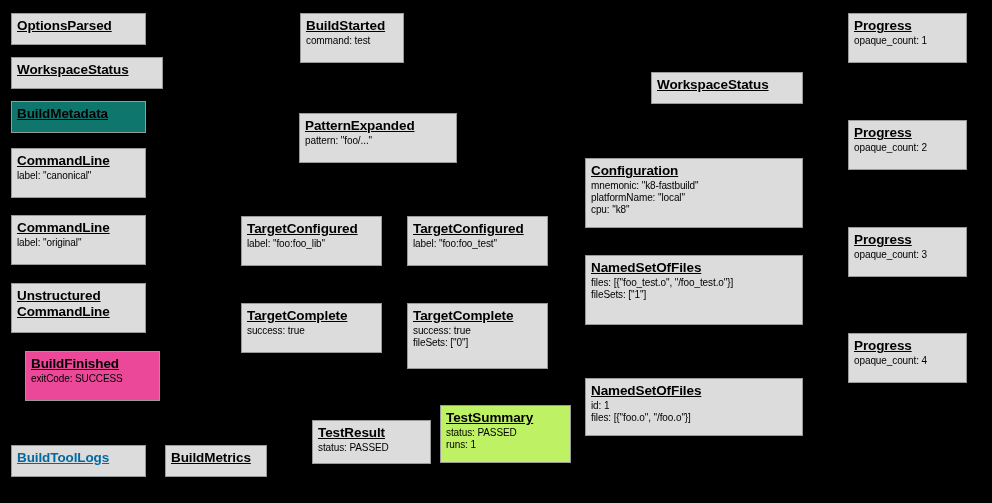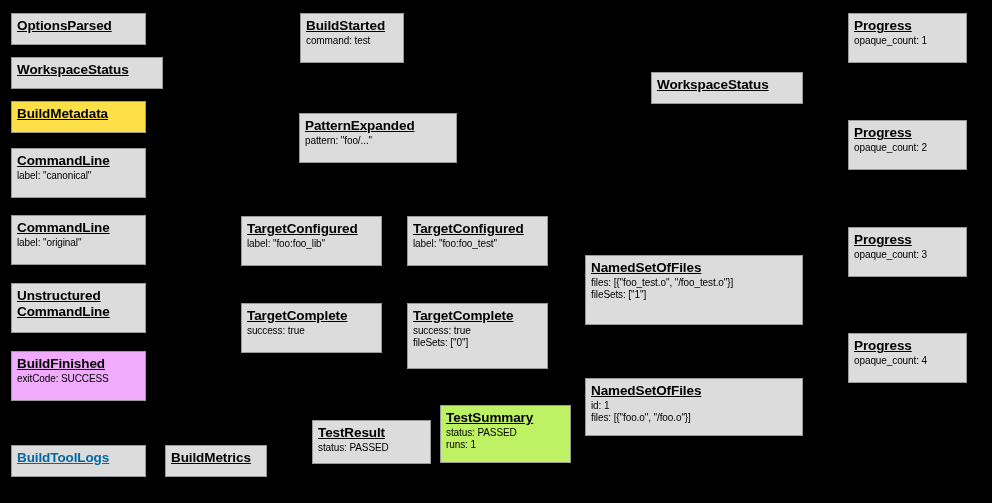--- a/index.html
+++ b/index.html
@@ -54,39 +54,39 @@
 </head>
 <body>
 
 <div id="canvas" style="background: rgb(0, 0, 0); padding-left: 24px;">
     <div class="node" style="left: 11px; top: 13px; width: 135px; height: 32px; background: rgb(220, 220, 220); border-color: rgb(154, 154, 154); color: rgb(0, 0, 0);">
       <span class="title">OptionsParsed</span>
     </div>
     <div class="node" style="left: 11px; top: 57px; width: 152px; height: 32px; background: rgb(220, 220, 220); border-color: rgb(154, 154, 154); color: rgb(0, 0, 0);">
       <span class="title">WorkspaceStatus</span>
     </div>
-    <div class="node" style="left: 11px; top: 101px; width: 135px; height: 32px; background: #fde047; border-color: rgb(154, 154, 154); color: rgb(0, 0, 0);">
+    <div class="node" style="left: 11px; top: 101px; width: 135px; height: 32px; background: #0f766e; border-color: rgb(154, 154, 154); color: rgb(0, 0, 0);">
       <span class="title">BuildMetadata</span>
     </div>
     <div class="node" style="left: 11px; top: 148px; width: 135px; height: 50px; background: rgb(220, 220, 220); border-color: rgb(154, 154, 154); color: rgb(0, 0, 0);">
       <span class="title">CommandLine</span>
       <span class="fields">
         <span class="field">label: "canonical"</span>
       </span>
     </div>
     <div class="node" style="left: 11px; top: 215px; width: 135px; height: 50px; background: rgb(220, 220, 220); border-color: rgb(154, 154, 154); color: rgb(0, 0, 0);">
       <span class="title">CommandLine</span>
       <span class="fields">
         <span class="field">label: "original"</span>
       </span>
     </div>
     <div class="node wrap" style="left: 11px; top: 283px; width: 135px; height: 50px; background: rgb(220, 220, 220); border-color: rgb(154, 154, 154); color: rgb(0, 0, 0);">
       <span class="title">Unstructured CommandLine</span>
     </div>
-    <div class="node" style="left: 11px; top: 351px; width: 135px; height: 50px; background: #f0abfc; border-color: rgb(154, 154, 154); color: rgb(0, 0, 0);">
+    <div class="node" style="left: 25px; top: 351px; width: 135px; height: 50px; background: #ec4899; border-color: rgb(154, 154, 154); color: rgb(0, 0, 0);">
       <span class="title">BuildFinished</span>
       <span class="fields">
         <span class="field">exitCode: SUCCESS</span>
       </span>
     </div>
     <div class="node" style="left: 11px; top: 445px; width: 135px; height: 32px; background: rgb(220, 220, 220); border-color: rgb(154, 154, 154); color: #0369a1;">
       <span class="title">BuildToolLogs</span>
     </div>
     <div class="node" style="left: 165px; top: 445px; width: 102px; height: 32px; background: rgb(220, 220, 220); border-color: rgb(154, 154, 154); color: rgb(0, 0, 0);">
       <span class="title">BuildMetrics</span>
@@ -137,20 +137,28 @@
     <div class="node" style="left: 440px; top: 405px; width: 131px; height: 58px; background: #bef264; border-color: rgb(154, 154, 154); color: rgb(0, 0, 0);">
       <span class="title">TestSummary</span>
       <span class="fields">
         <span class="field">status: PASSED</span>
         <span class="field">runs: 1</span>
       </span>
     </div>
     <div class="node" style="left: 651px; top: 72px; width: 152px; height: 32px; background: rgb(220, 220, 220); border-color: rgb(154, 154, 154); color: rgb(0, 0, 0);">
       <span class="title">WorkspaceStatus</span>
     </div>
+    <div class="node" style="left: 585px; top: 158px; width: 218px; height: 70px; background: rgb(220, 220, 220); border-color: rgb(154, 154, 154); color: rgb(0, 0, 0);">
+      <span class="title">Configuration</span>
+      <span class="fields">
+        <span class="field">mnemonic: "k8-fastbuild"</span>
+        <span class="field">platformName: "local"</span>
+        <span class="field">cpu: "k8"</span>
+      </span>
+    </div>
     <div class="node" style="left: 585px; top: 255px; width: 218px; height: 70px; background: rgb(220, 220, 220); border-color: rgb(154, 154, 154); color: rgb(0, 0, 0);">
       <span class="title">NamedSetOfFiles</span>
       <span class="fields">
         <span class="field">files: [{"foo_test.o", "/foo_test.o"}]</span>
         <span class="field">fileSets: ["1"]</span>
       </span>
     </div>
     <div class="node" style="left: 585px; top: 378px; width: 218px; height: 58px; background: rgb(220, 220, 220); border-color: rgb(154, 154, 154); color: rgb(0, 0, 0);">
       <span class="title">NamedSetOfFiles</span>
       <span class="fields">

